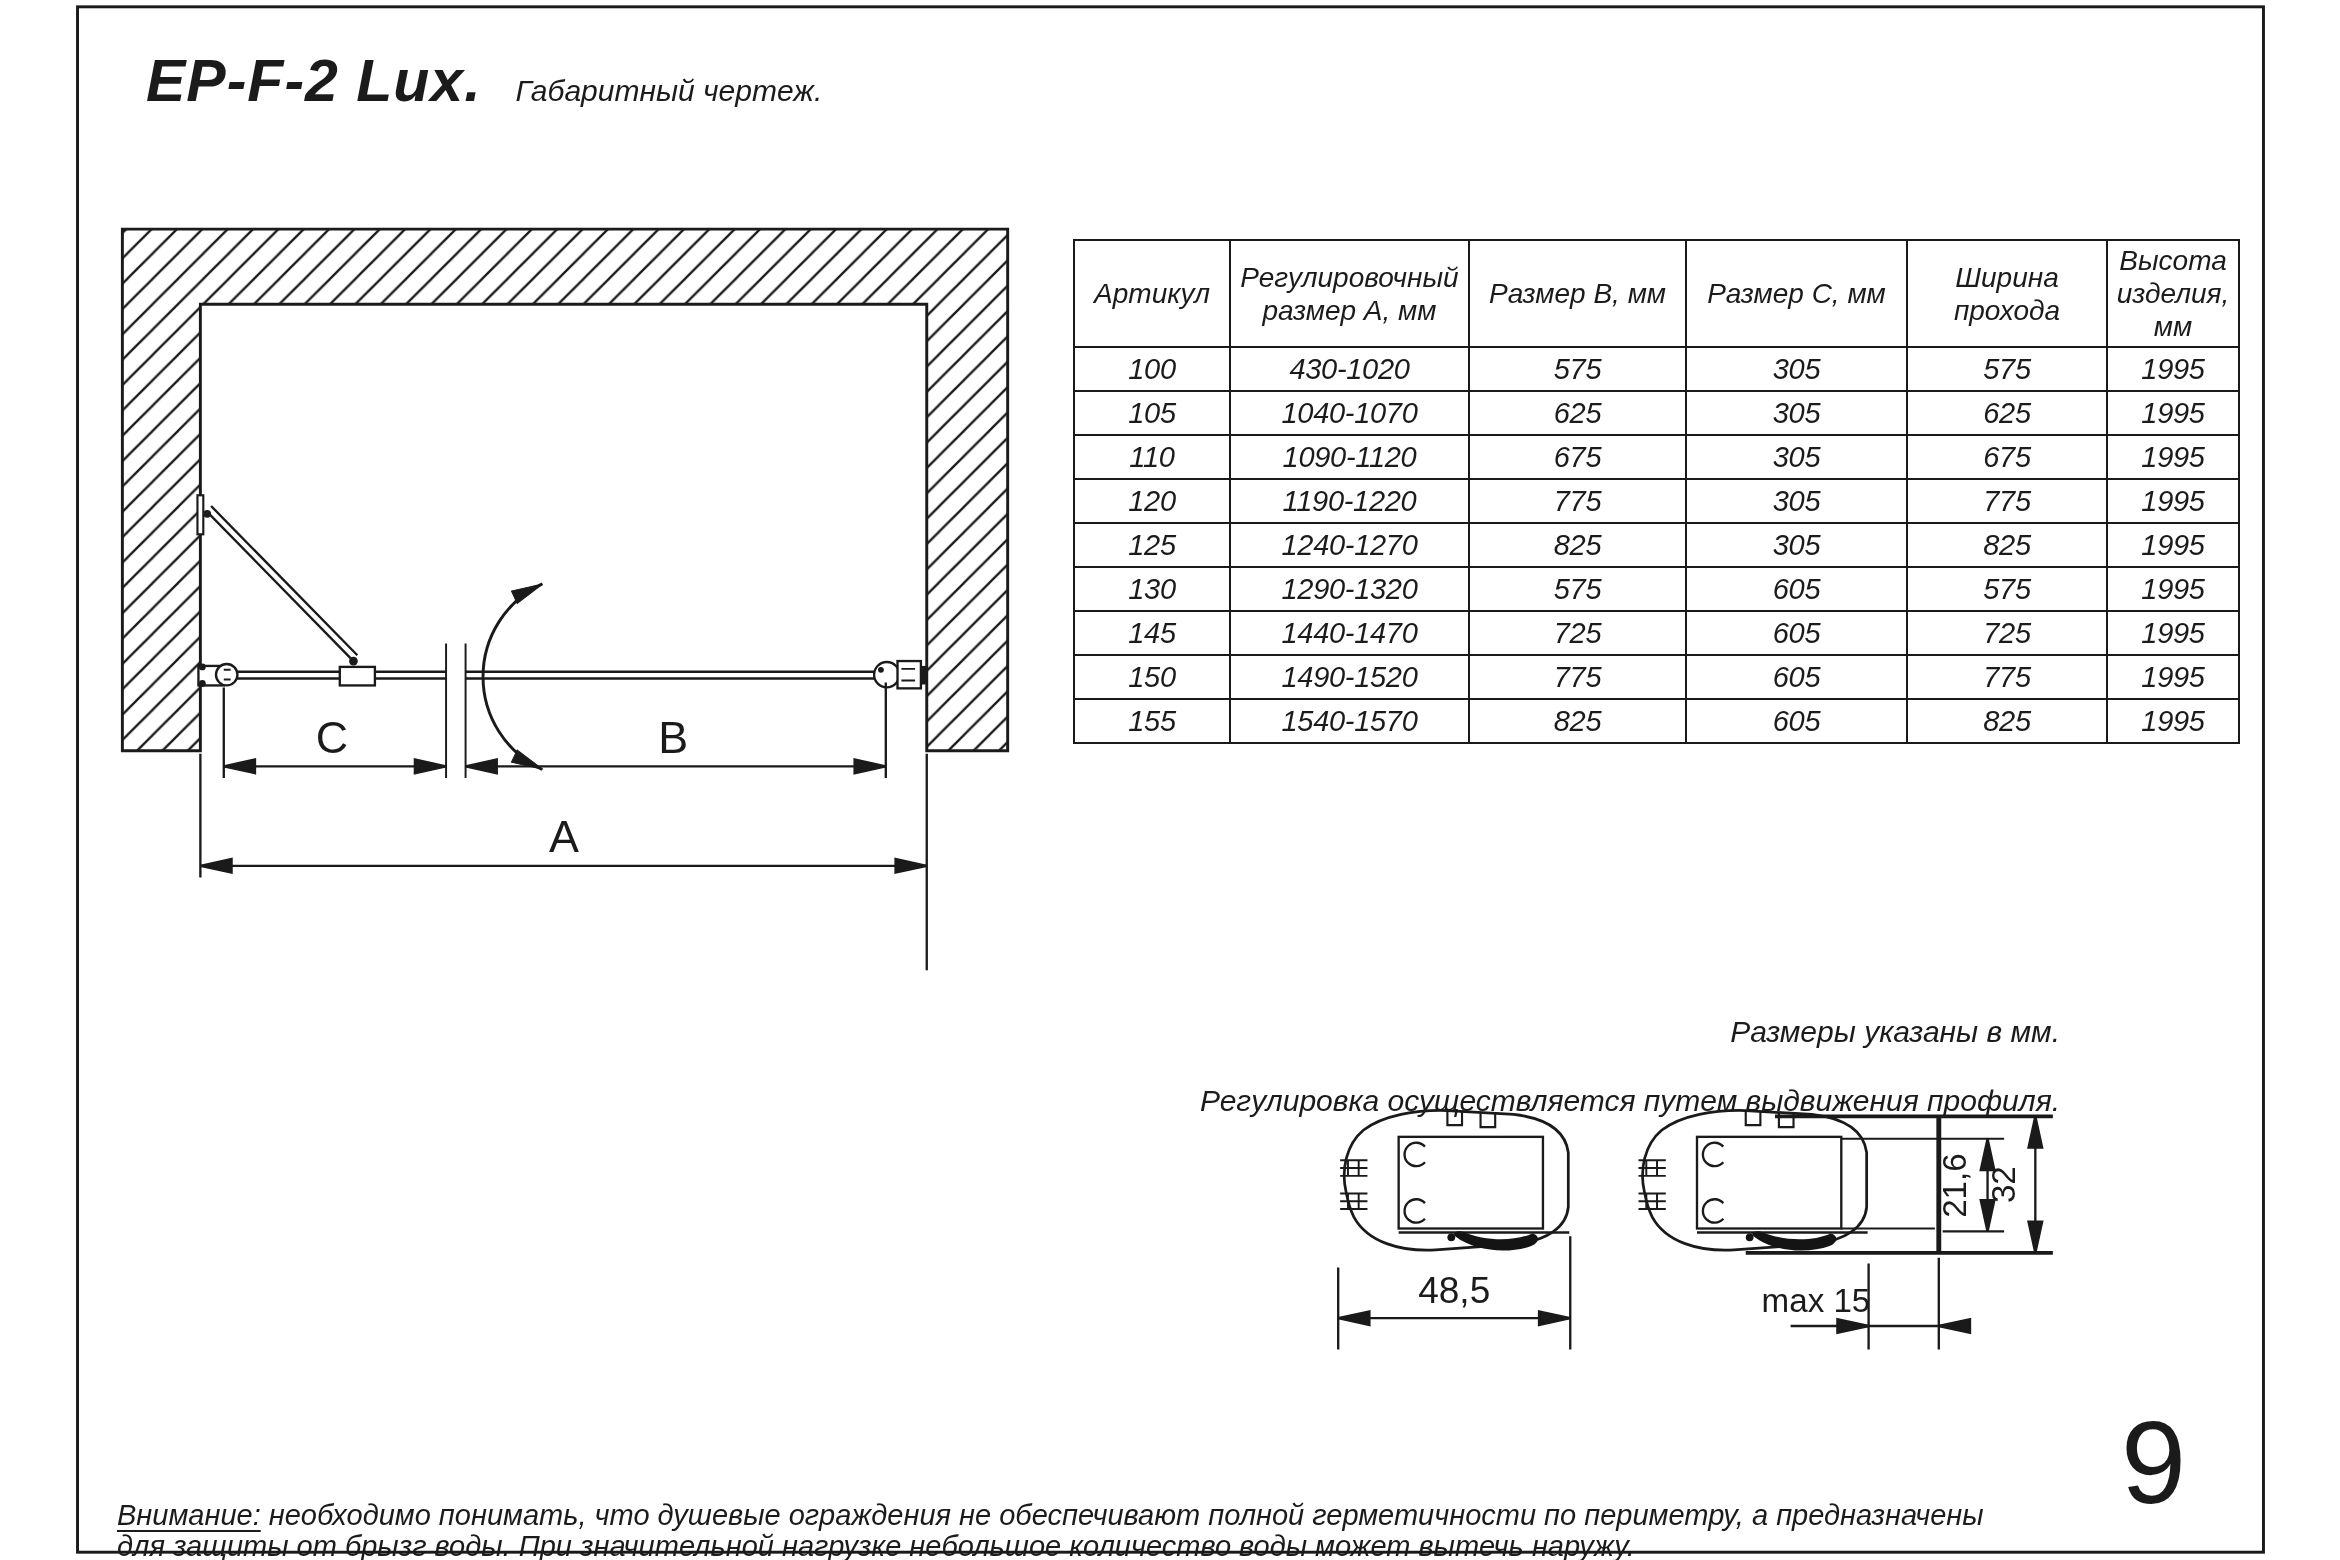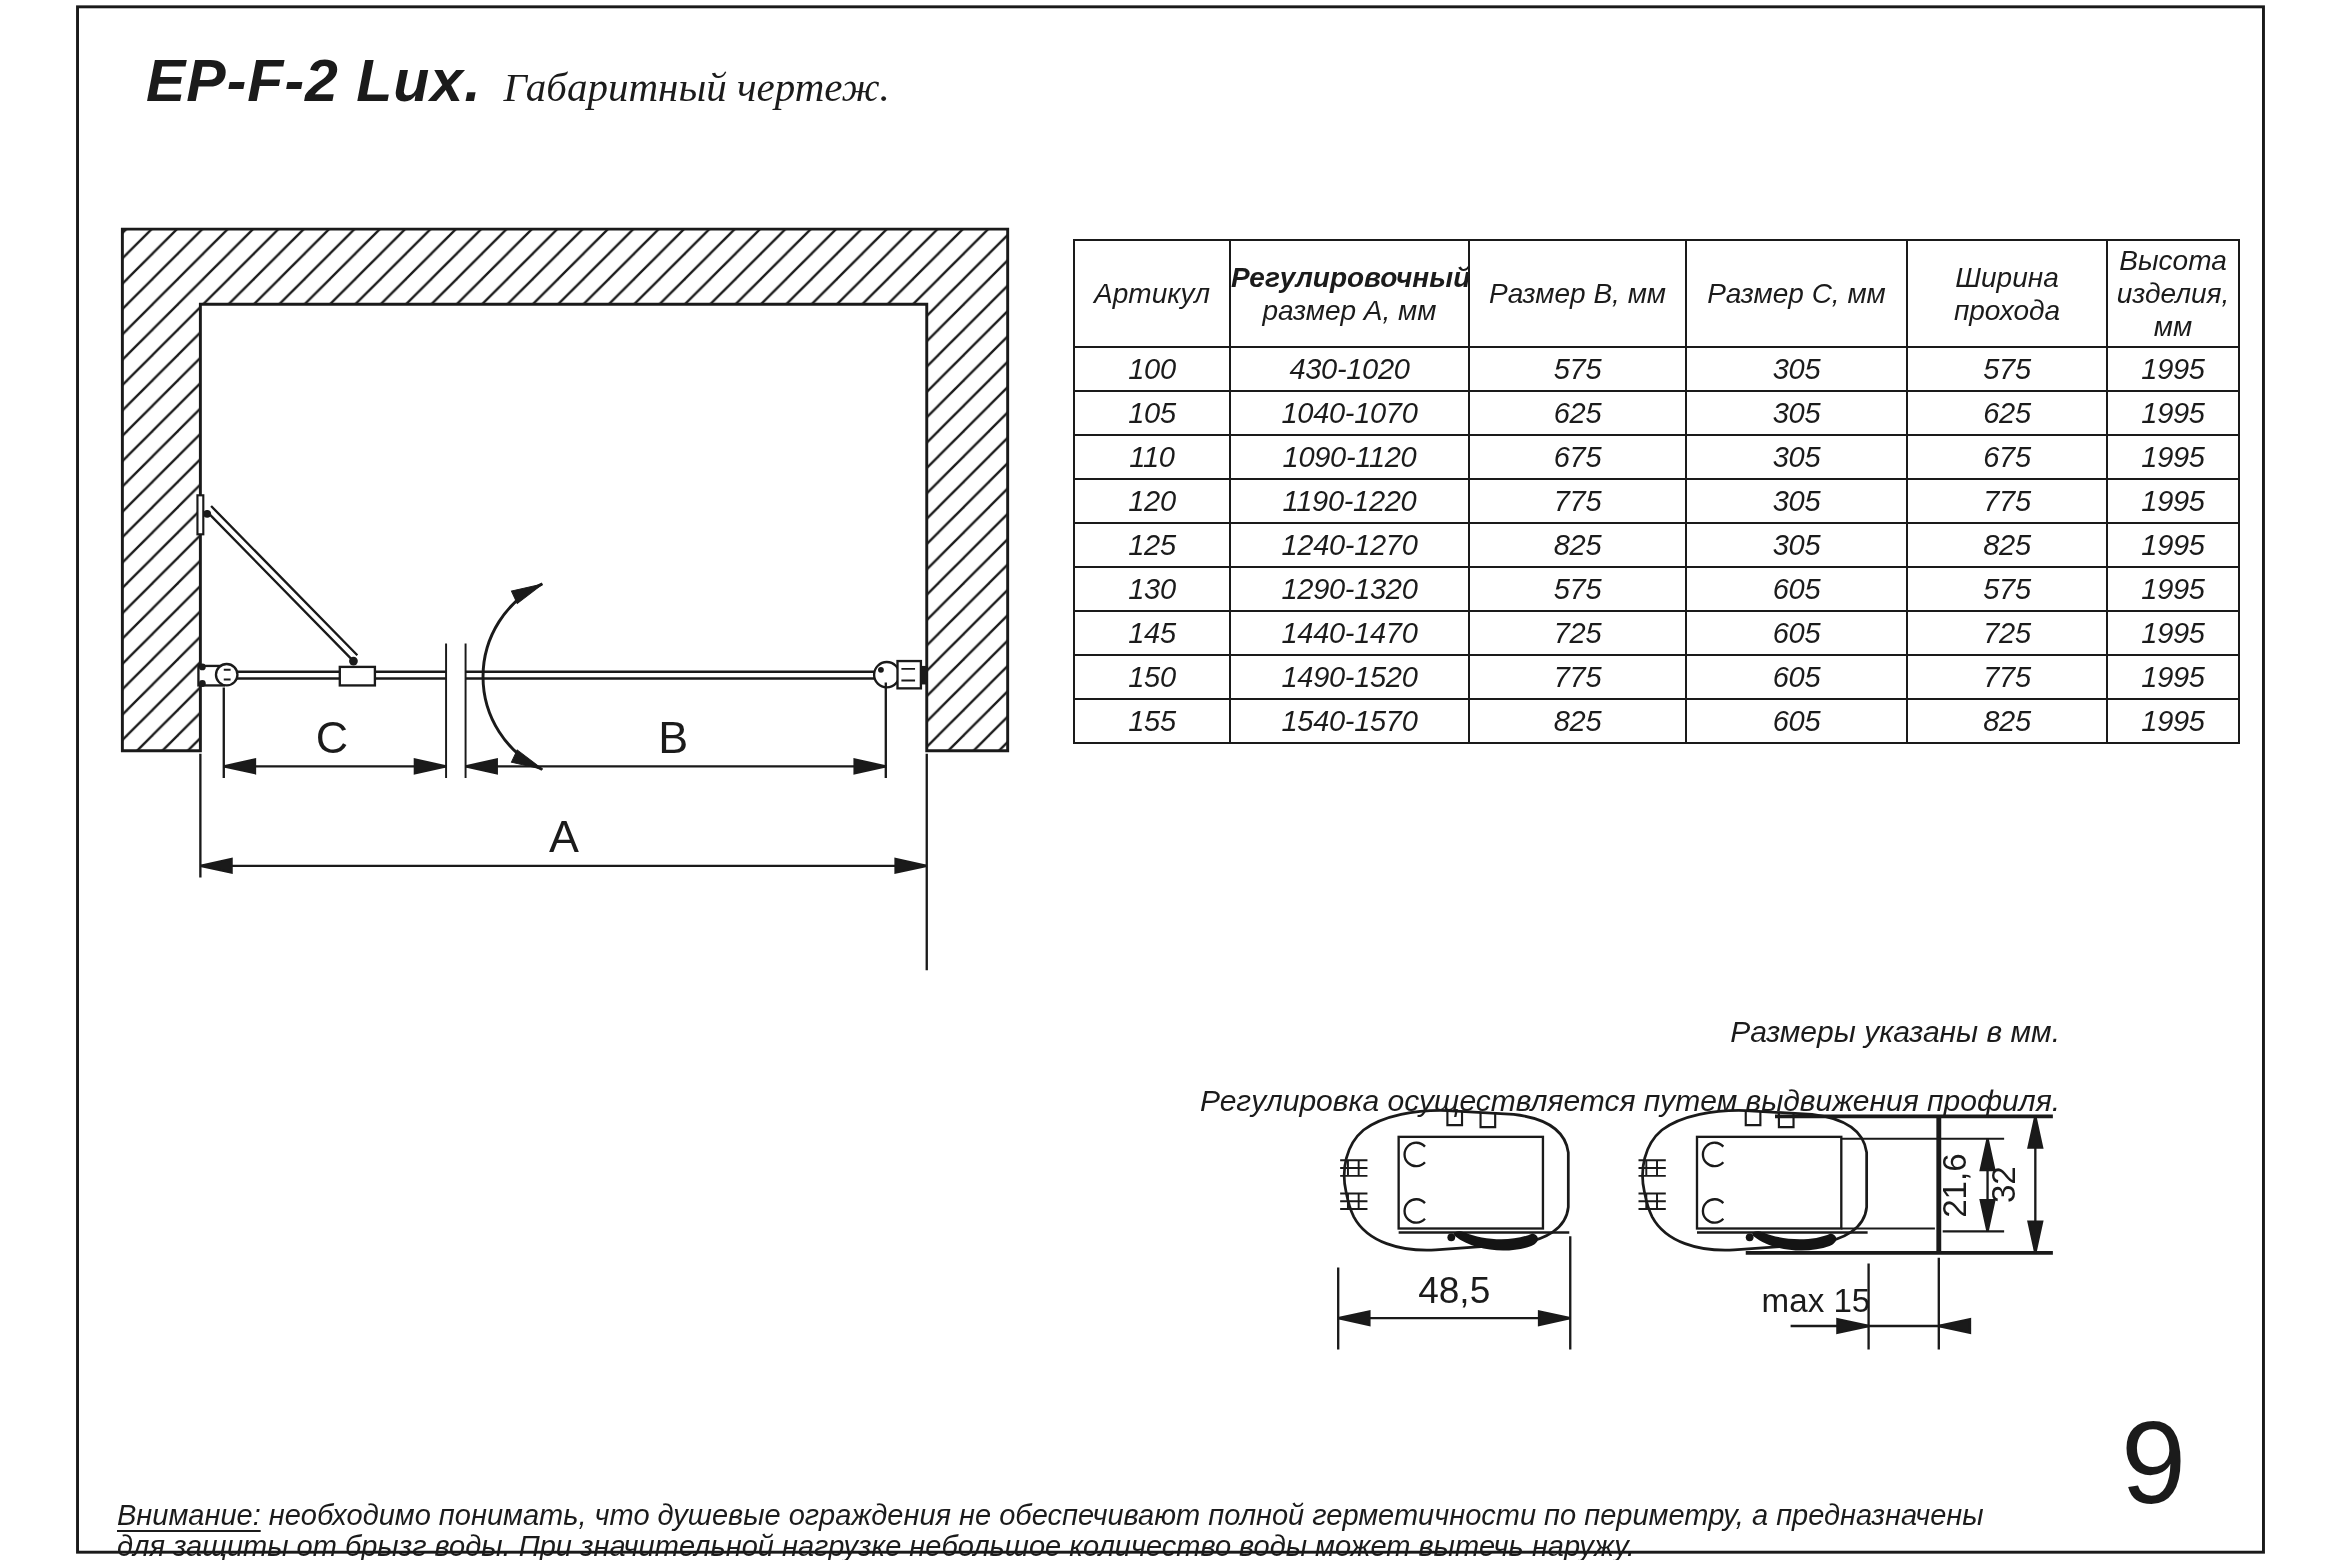--- a/index.html
+++ b/index.html
@@ -7,30 +7,30 @@
        font-family:"Liberation Sans",sans-serif;color:#1b1b1b;}
   .page{position:absolute;inset:0;background:#fff;}
   svg{position:absolute;left:0;top:0;}
   svg text{font-family:"Liberation Sans",sans-serif;fill:#1b1b1b;}
   .dimlbl{font-size:46px;}
   .proflbl{font-size:34px;}
 
   
   .title{position:absolute;left:146px;top:47px;white-space:nowrap;font-style:italic;}
   .title .t1{font-size:59px;letter-spacing:1px;font-weight:bold;}
-  .title .t2{font-size:41px;margin-left:22px;font-family:Liberation Serif, serif;}
+  .title .t2{font-size:30px;margin-left:34px;}
 
   
   .tblwrap{position:absolute;left:1073px;top:239px;}
   table{border-collapse:collapse;table-layout:fixed;width:1165px;}
   td,th{border:2.9px solid #1a1a1a;text-align:center;vertical-align:middle;
         font-style:italic;padding:0;overflow:hidden;}
   th{height:105px;font-size:28px;font-weight:normal;line-height:33px;}
   td{height:42px;font-size:29px;letter-spacing:-0.3px;}
-  th .b{font-weight:bold;}
+  th .b{font-weight:normal;}
 
   
   .notes{position:absolute;left:1122px;top:997px;width:938px;text-align:right;
          font-style:italic;font-size:30px;line-height:69px;white-space:nowrap;}
 
   
   .warning{position:absolute;left:117px;top:1500px;width:1950px;font-style:italic;
            font-size:29px;line-height:31px;white-space:nowrap;}
   .warning .u{text-decoration:underline;text-underline-offset:4.9px;}
 

